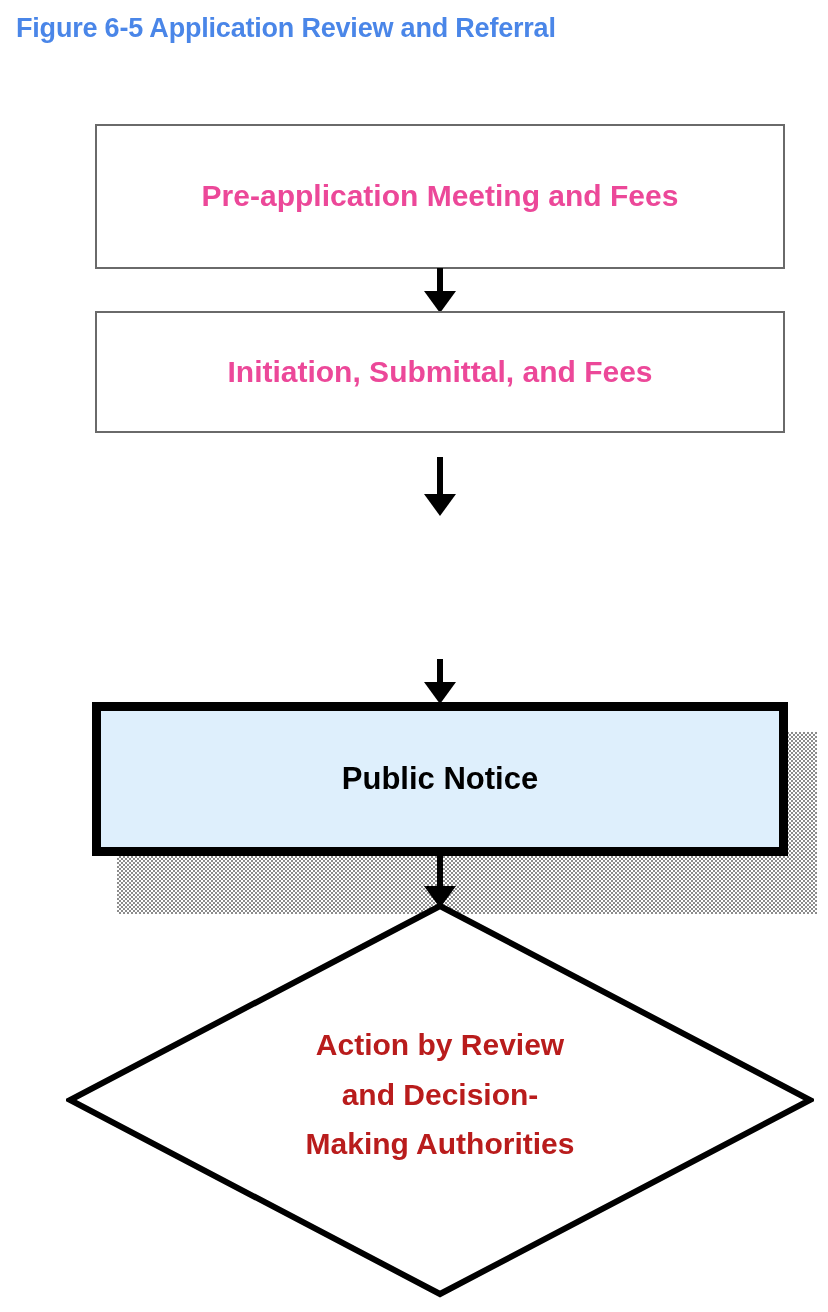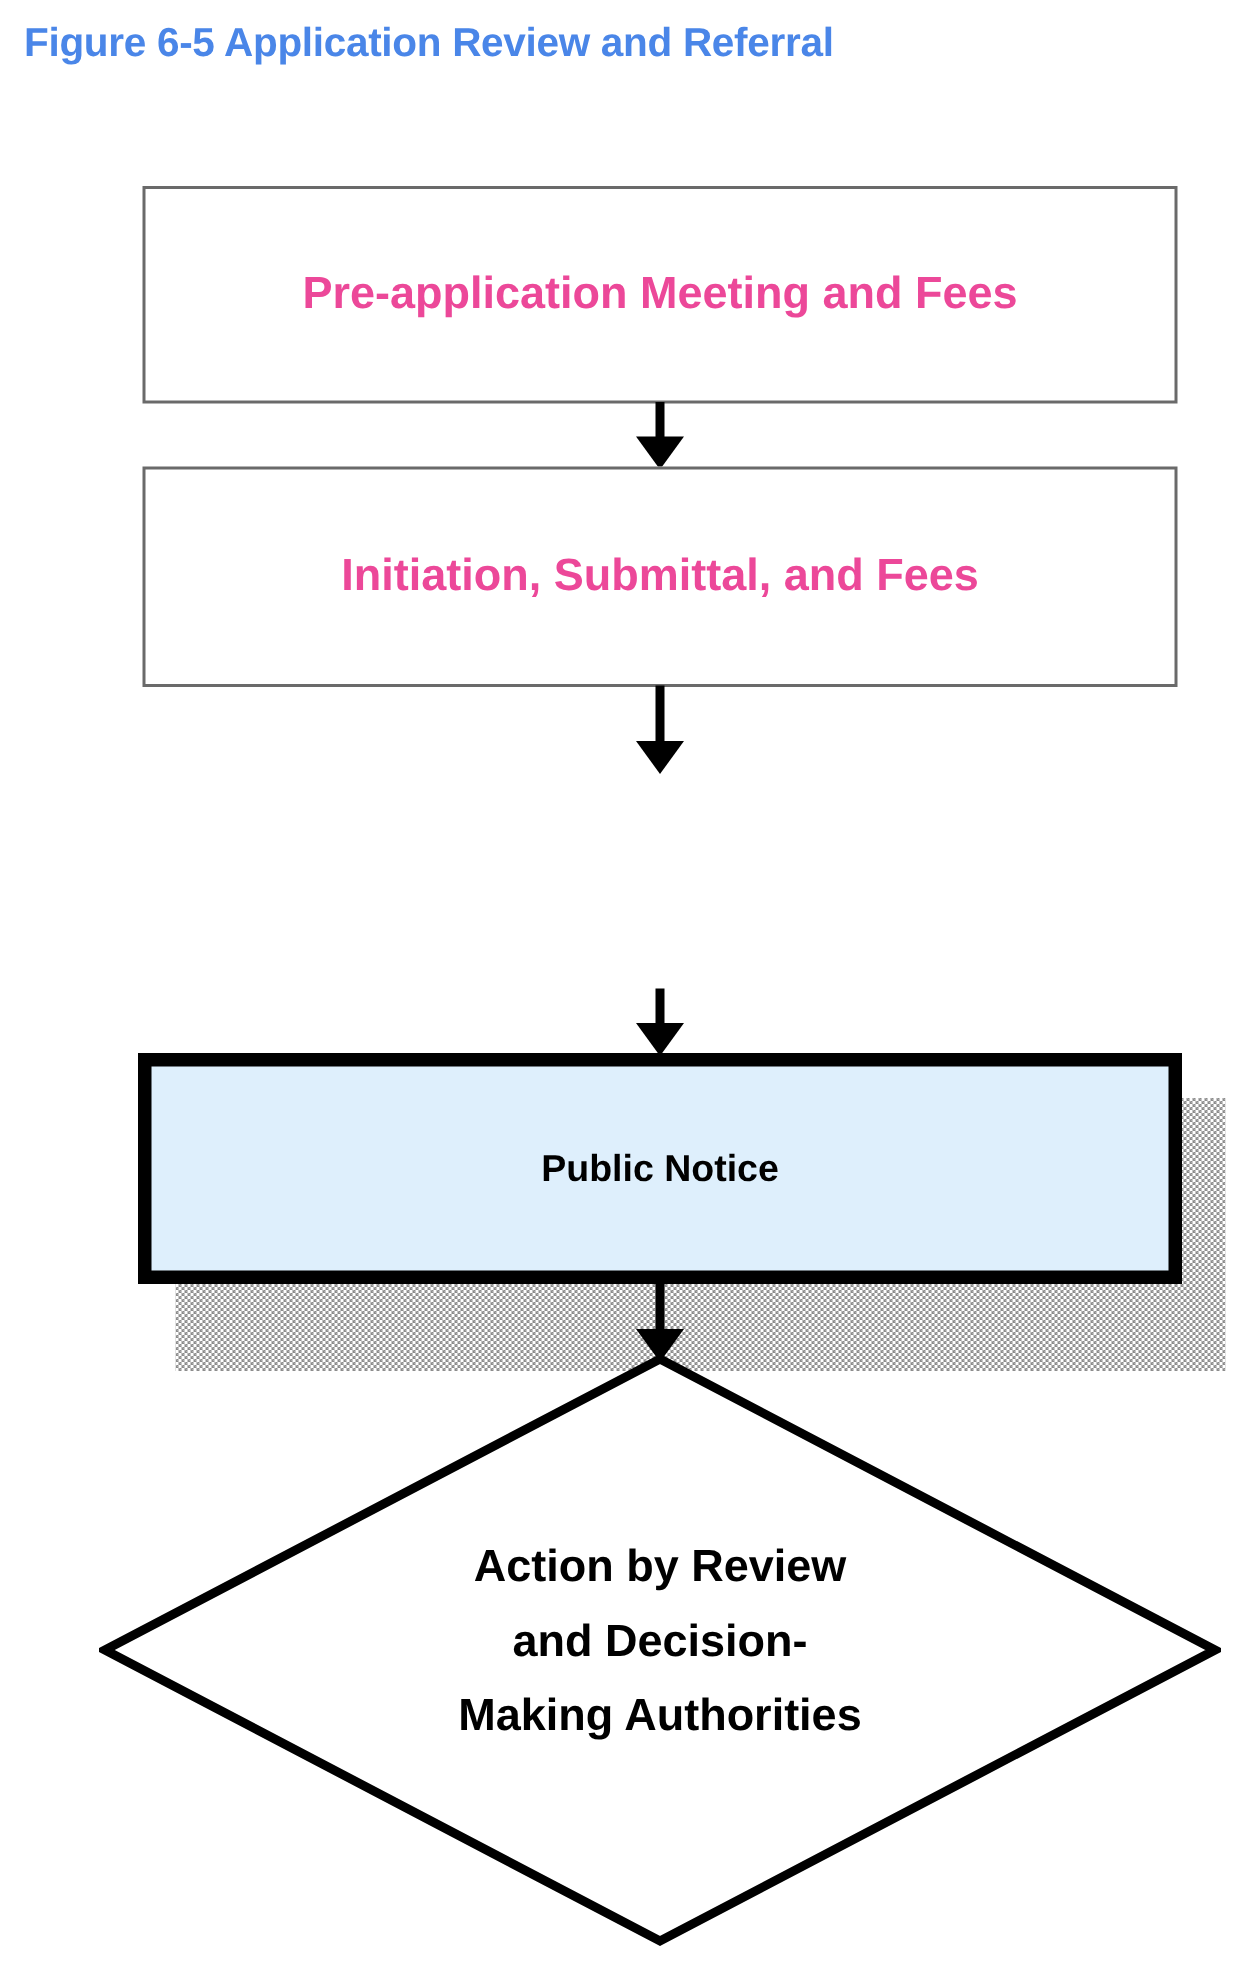--- a/index.html
+++ b/index.html
@@ -54,21 +54,21 @@
   }
   .process-box .box-label {
     font-size: 30px;
     font-weight: bold;
     color: #ec4899;
     line-height: 1.15;
     padding: 0 10px;
   }
 
   #box-pre-application { top: 124px;  height: 145px; }
-  #box-initiation      { top: 311px;  height: 147px; }
+  #box-initiation      { top: 311px;  height: 122px; }
   #box-staff-review    { top: 515px;  height: 145px; }
 
   
   #public-notice-wrap {
     position: absolute;
     left: 92px;
     top: 702px;
     width: 700px;
     height: 185px;
   }
@@ -93,21 +93,21 @@
     height: 154px;
     box-sizing: border-box;
     border: 9px solid #000000;
     background: #deeffc;
     display: flex;
     align-items: center;
     justify-content: center;
     text-align: center;
   }
   #box-public-notice .box-label {
-    font-size: 25px;
+    font-size: 31px;
     font-weight: bold;
     color: #000000;
     line-height: 1.15;
   }
 
   
   #decision-wrap {
     position: absolute;
     left: 66px;
     top: 902px;
@@ -120,21 +120,21 @@
     top: 0;
   }
   #decision-label {
     position: absolute;
     left: 170px;
     top: 118px;
     width: 408px;
     text-align: center;
     font-size: 30px;
     font-weight: bold;
-    color: #000000;
+    color: #b91c1c;
     line-height: 1.65;
     white-space: pre-line;
   }
 
   
   .connector {
     position: absolute;
     left: 424px;
     width: 32px;
   }

